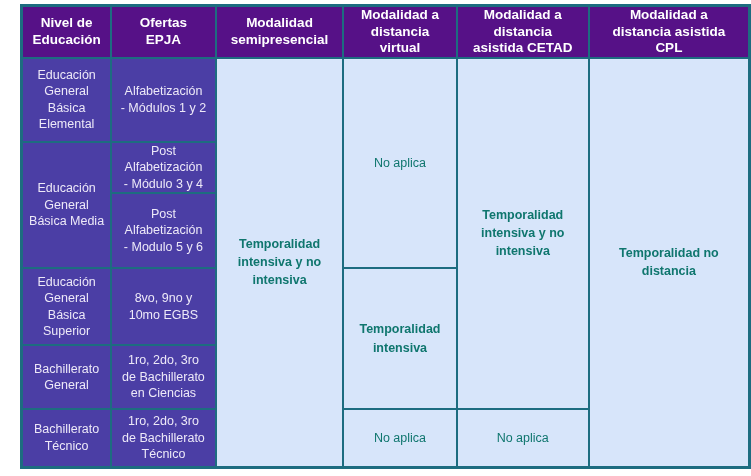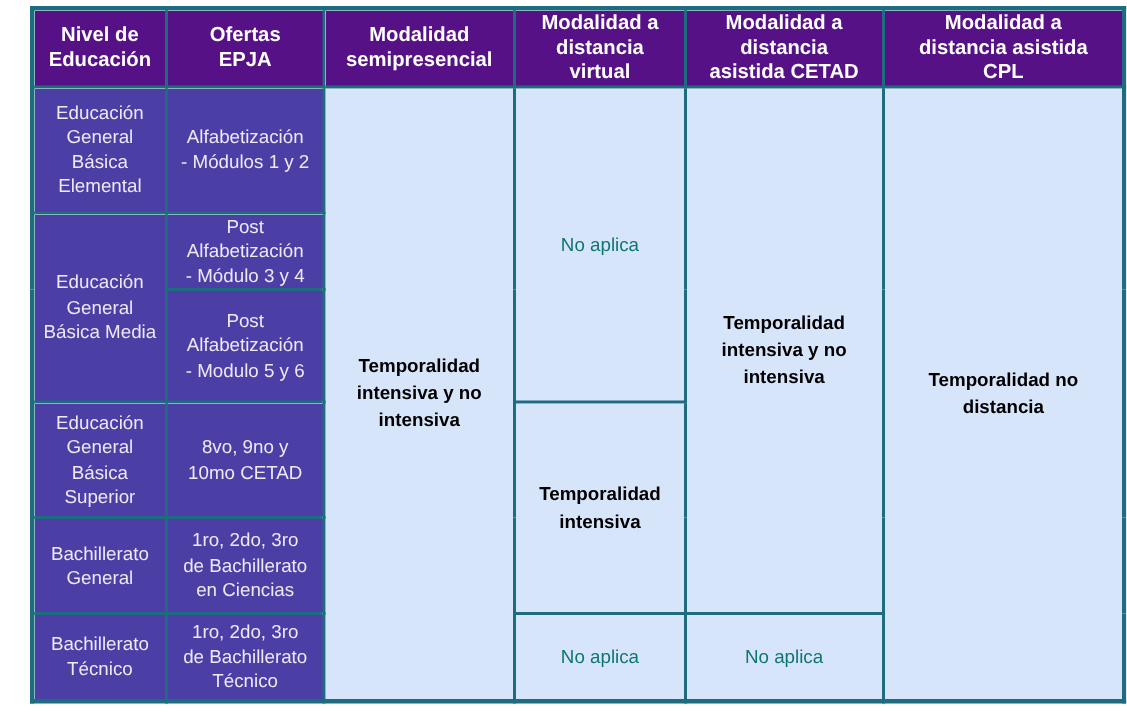--- a/index.html
+++ b/index.html
@@ -45,21 +45,21 @@
     font-size: 12.5px;
     font-weight: normal;
     line-height: 1.32;
   }
   td.light {
     background: #D7E5FA;
     font-size: 12.5px;
     line-height: 1.45;
   }
   td.light.emph {
-    color: #000000;
+    color: #0f766e;
     font-weight: bold;
   }
   td.light.na {
     color: #0f766e;
     font-weight: normal;
   }
 </style>
 </head>
 <body>
 
@@ -122,21 +122,21 @@
         <td class="level">Post
 Alfabetización
 - Modulo 5 y 6</td>
       </tr>
       <tr style="height:77px">
         <td class="level">Educación
 General
 Básica
 Superior</td>
         <td class="level">8vo, 9no y
-10mo CETAD</td>
+10mo EGBS</td>
         <td class="light emph" rowspan="2">Temporalidad
 intensiva</td>
       </tr>
       <tr style="height:64px">
         <td class="level">Bachillerato
 General</td>
         <td class="level">1ro, 2do, 3ro
 de Bachillerato
 en Ciencias</td>
       </tr>

